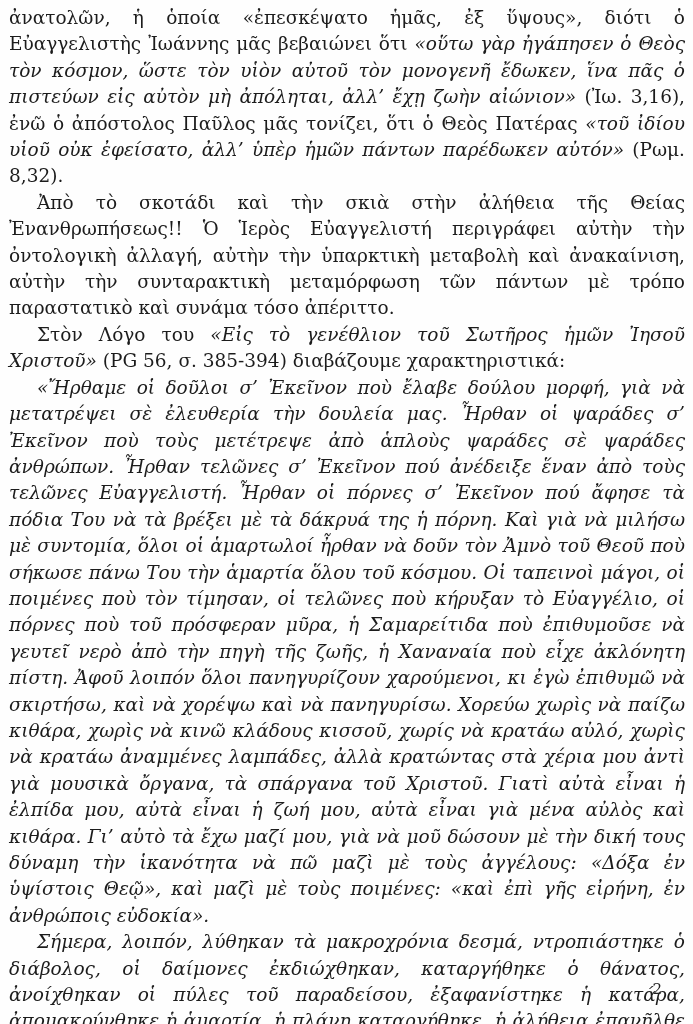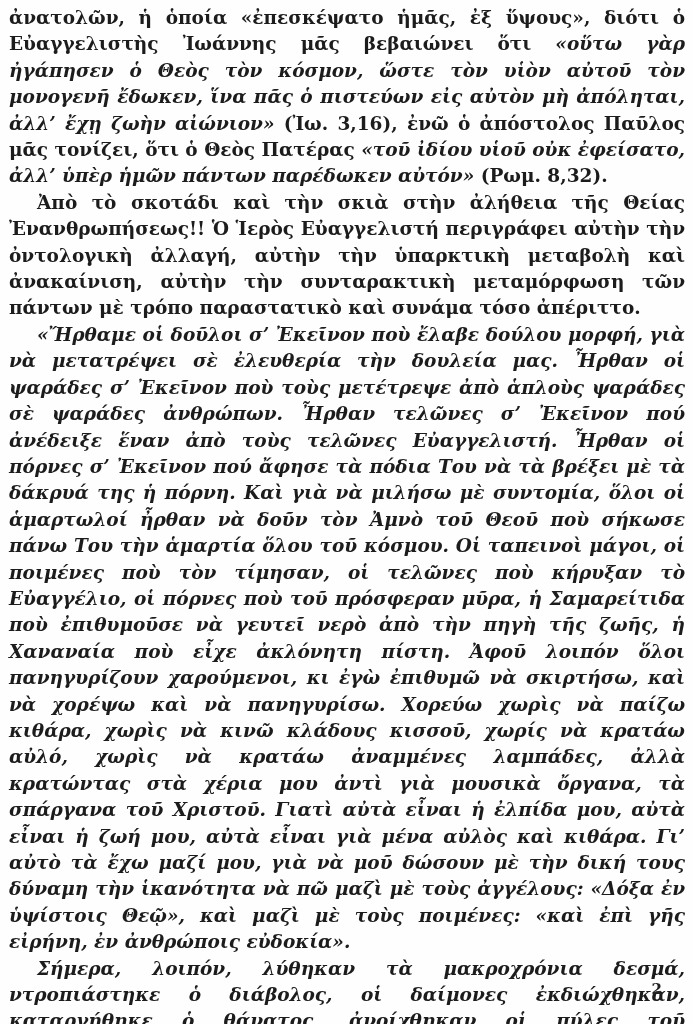--- a/index.html
+++ b/index.html
@@ -14,21 +14,20 @@
     margin: 0 auto;
     background: #fefefe;
     box-sizing: border-box;
     padding: 5px 8px 0 9px;
     overflow: hidden;
     font-family: "DejaVu Serif", "Liberation Serif", serif;
     font-size: 18.5px;
     line-height: 26.4px;
     color: #1c1c1c;
     text-align: justify;
-    font-weight: bold;
   }
   .para {
     margin: 0;
     text-indent: 28px;
   }
   .para.no-indent {
     text-indent: 0;
   }
   .it {
     font-style: italic;
@@ -45,20 +44,21 @@
 </style>
 </head>
 <body>
 
 <div class="page">
 
   <p class="para no-indent"><span>ἀνατολῶν, ἡ ὁποία «ἐπεσκέψατο ἡμᾶς, ἐξ ὕψους», διότι ὁ Εὐαγγελιστὴς Ἰωάννης μᾶς βεβαιώνει ὅτι </span><span class="it">«οὕτω γὰρ ἠγάπησεν ὁ Θεὸς τὸν κόσμον, ὥστε τὸν υἱὸν αὐτοῦ τὸν μονογενῆ ἔδωκεν, ἵνα πᾶς ὁ πιστεύων εἰς αὐτὸν μὴ ἀπόληται, ἀλλ’ ἔχῃ ζωὴν αἰώνιον»</span><span> (Ἰω. 3,16), ἐνῶ ὁ ἀπόστολος Παῦλος μᾶς τονίζει, ὅτι ὁ Θεὸς Πατέρας </span><span class="it">«τοῦ ἰδίου υἱοῦ οὐκ ἐφείσατο, ἀλλ’ ὑπὲρ ἡμῶν πάντων παρέδωκεν αὐτόν»</span><span> (Ρωμ. 8,32).</span></p>
 
   <p class="para"><span>Ἀπὸ τὸ σκοτάδι καὶ τὴν σκιὰ στὴν ἀλήθεια τῆς Θείας Ἐνανθρωπήσεως!! Ὁ Ἱερὸς Εὐαγγελιστή περιγράφει αὐτὴν τὴν ὀντολογικὴ ἀλλαγή, αὐτὴν τὴν ὑπαρκτικὴ μεταβολὴ καὶ ἀνακαίνιση, αὐτὴν τὴν συνταρακτικὴ μεταμόρφωση τῶν πάντων μὲ τρόπο παραστατικὸ καὶ συνάμα τόσο ἀπέριττο.</span></p>
 
+  <p class="para"><span>Στὸν Λόγο του </span><span class="it">«Εἰς τὸ γενέθλιον τοῦ Σωτῆρος ἡμῶν Ἰησοῦ Χριστοῦ»</span><span> (PG 56, σ. 385-394) διαβάζουμε χαρακτηριστικά:</span></p>
 
   <p class="para"><span class="it">«Ἤρθαμε οἱ δοῦλοι σ’ Ἐκεῖνον ποὺ ἔλαβε δούλου μορφή, γιὰ νὰ μετατρέψει σὲ ἐλευθερία τὴν δουλεία μας. Ἦρθαν οἱ ψαράδες σ’ Ἐκεῖνον ποὺ τοὺς μετέτρεψε ἀπὸ ἁπλοὺς ψαράδες σὲ ψαράδες ἀνθρώπων. Ἦρθαν τελῶνες σ’ Ἐκεῖνον πού ἀνέδειξε ἕναν ἀπὸ τοὺς τελῶνες Εὐαγγελιστή. Ἦρθαν οἱ πόρνες σ’ Ἐκεῖνον πού ἄφησε τὰ πόδια Του νὰ τὰ βρέξει μὲ τὰ δάκρυά της ἡ πόρνη. Καὶ γιὰ νὰ μιλήσω μὲ συντομία, ὅλοι οἱ ἁμαρτωλοί ἦρθαν νὰ δοῦν τὸν Ἀμνὸ τοῦ Θεοῦ ποὺ σήκωσε πάνω Του τὴν ἁμαρτία ὅλου τοῦ κόσμου. Οἱ ταπεινοὶ μάγοι, οἱ ποιμένες ποὺ τὸν τίμησαν, οἱ τελῶνες ποὺ κήρυξαν τὸ Εὐαγγέλιο, οἱ πόρνες ποὺ τοῦ πρόσφεραν μῦρα, ἡ Σαμαρείτιδα ποὺ ἐπιθυμοῦσε νὰ γευτεῖ νερὸ ἀπὸ τὴν πηγὴ τῆς ζωῆς, ἡ Χαναναία ποὺ εἶχε ἀκλόνητη πίστη. Ἀφοῦ λοιπόν ὅλοι πανηγυρίζουν χαρούμενοι, κι ἐγὼ ἐπιθυμῶ νὰ σκιρτήσω, καὶ νὰ χορέψω καὶ νὰ πανηγυρίσω. Χορεύω χωρὶς νὰ παίζω κιθάρα, χωρὶς νὰ κινῶ κλάδους κισσοῦ, χωρίς νὰ κρατάω αὐλό, χωρὶς νὰ κρατάω ἀναμμένες λαμπάδες, ἀλλὰ κρατώντας στὰ χέρια μου ἀντὶ γιὰ μουσικὰ ὄργανα, τὰ σπάργανα τοῦ Χριστοῦ. Γιατὶ αὐτὰ εἶναι ἡ ἐλπίδα μου, αὐτὰ εἶναι ἡ ζωή μου, αὐτὰ εἶναι γιὰ μένα αὐλὸς καὶ κιθάρα. Γι’ αὐτὸ τὰ ἔχω μαζί μου, γιὰ νὰ μοῦ δώσουν μὲ τὴν δική τους δύναμη τὴν ἱκανότητα νὰ πῶ μαζὶ μὲ τοὺς ἀγγέλους: «Δόξα ἐν ὑψίστοις Θεῷ», καὶ μαζὶ μὲ τοὺς ποιμένες: «καὶ ἐπὶ γῆς εἰρήνη, ἐν ἀνθρώποις εὐδοκία».</span></p>
 
   <p class="para"><span class="it">Σήμερα, λοιπόν, λύθηκαν τὰ μακροχρόνια δεσμά, ντροπιάστηκε ὁ διάβολος, οἱ δαίμονες ἐκδιώχθηκαν, καταργήθηκε ὁ θάνατος, ἀνοίχθηκαν οἱ πύλες τοῦ παραδείσου, ἐξαφανίστηκε ἡ κατάρα, ἀπομακρύνθηκε ἡ ἁμαρτία, ἡ πλάνη καταργήθηκε, ἡ ἀλήθεια ἐπανῆλθε καὶ διαδόθηκε τὸ κήρυγμα τῆς εὐσέβειας παντοῦ. Ἡ βασιλεία τῶν οὐρανῶν μεταφυτεύθηκε στὴ γῆ, οἱ ἄγγελοι ἐπικοινωνοῦν μὲ τοὺς ἀνθρώπους καὶ οἱ ἄνθρωποι χωρὶς</span></p>
 
   <div class="page-number">2</div>
 
 </div>
 
 </body></html>

